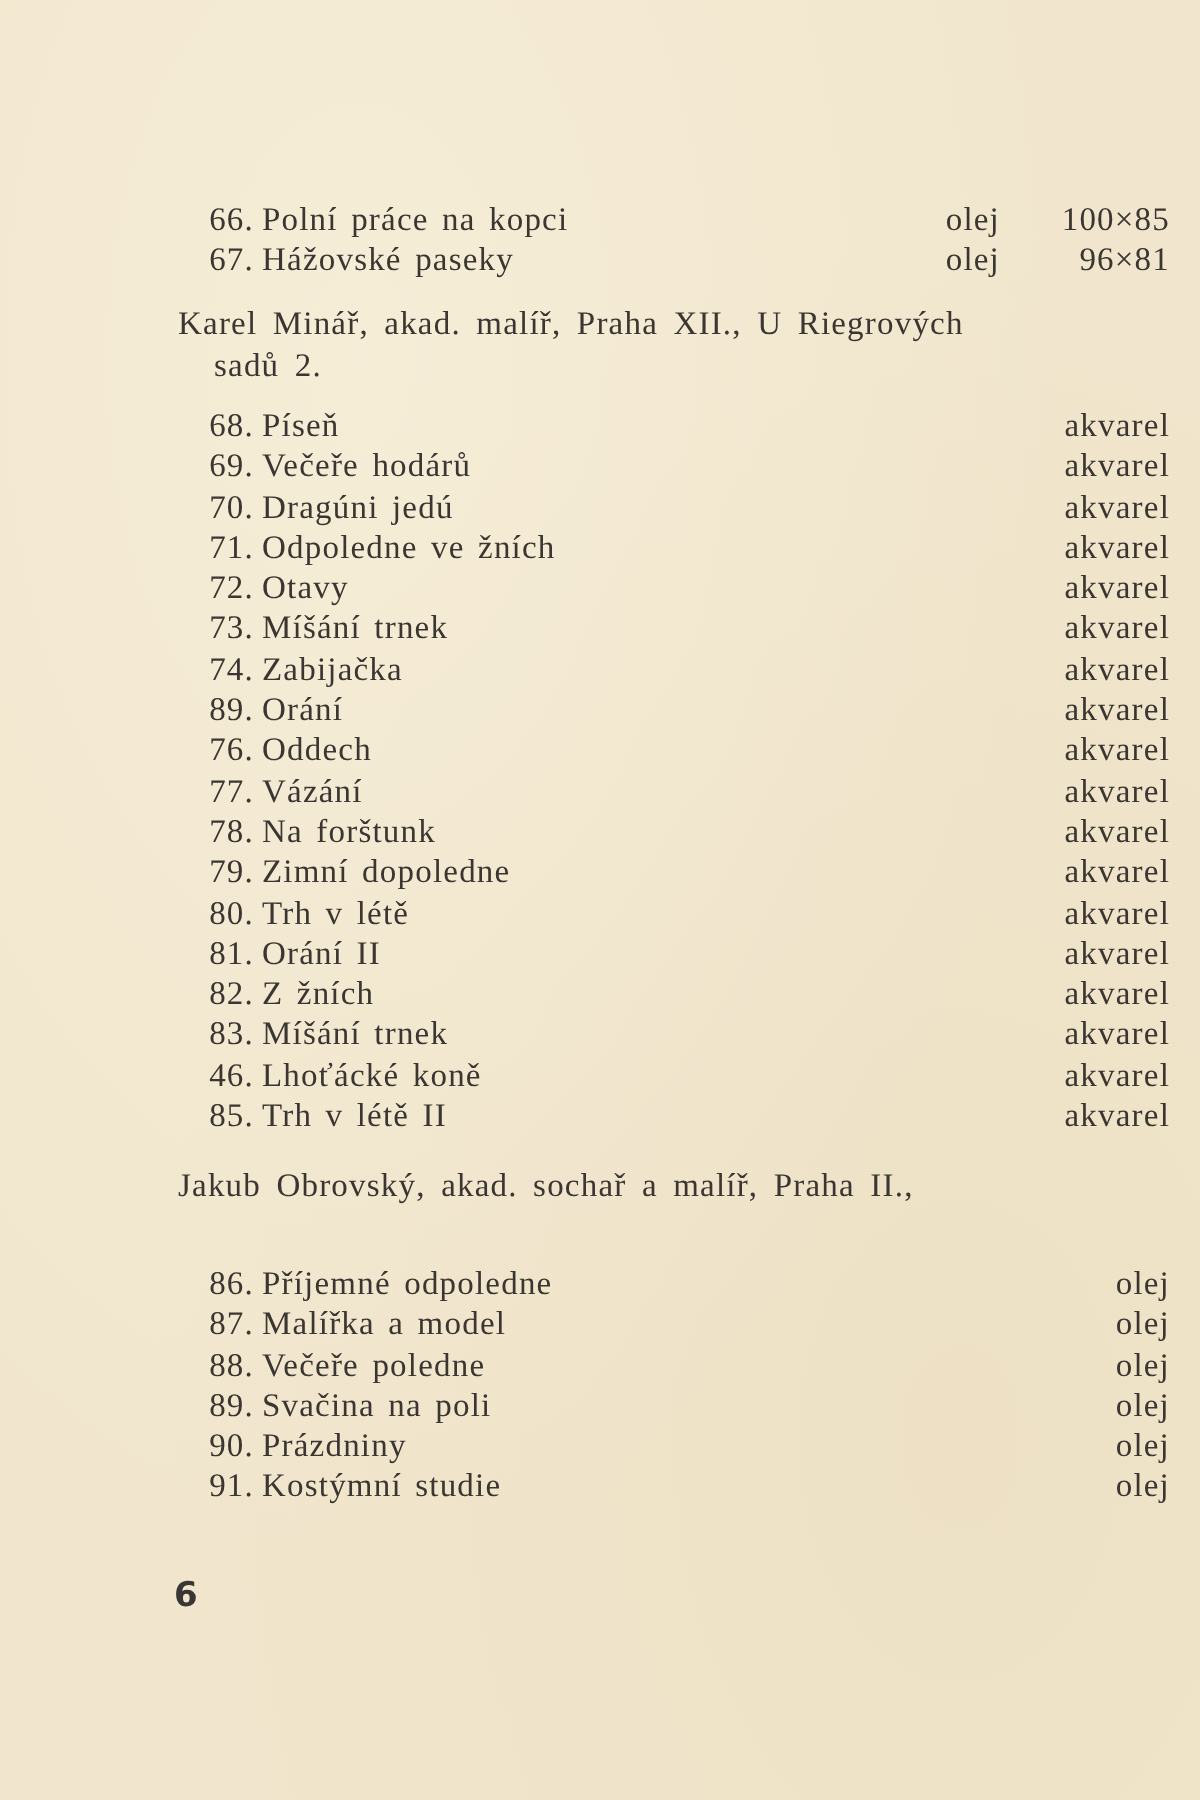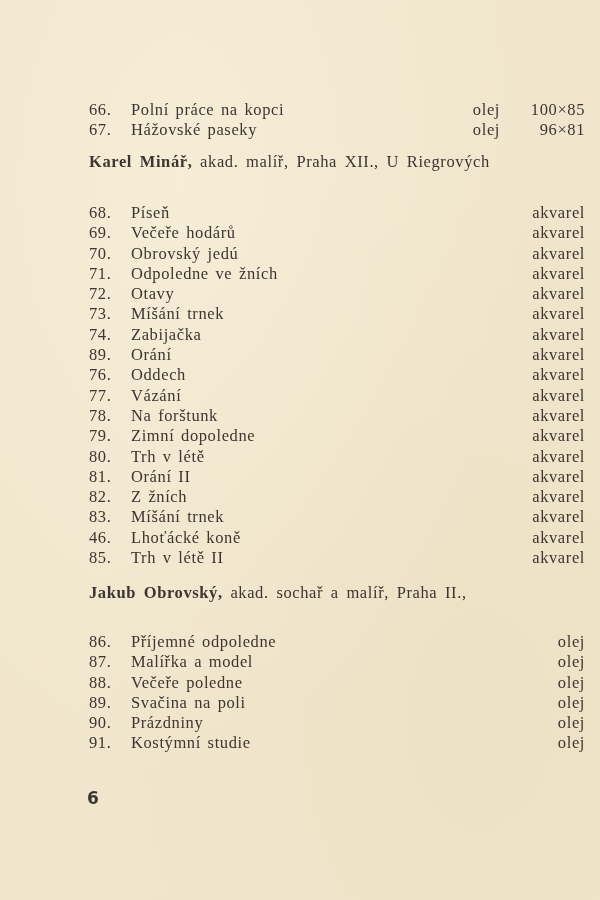--- a/index.html
+++ b/index.html
@@ -34,20 +34,21 @@
     }
     .row {
       position: relative;
       height: 20.3px;
       line-height: 20.3px;
       white-space: nowrap;
     }
     .num {
       display: inline-block;
       width: 38px;
+      text-align: right;
       margin-right: 4px;
     }
     .title {
       display: inline-block;
     }
     .medium {
       position: absolute;
       top: 0;
       right: 0;
       text-align: center;
@@ -61,21 +62,21 @@
       right: 0;
       text-align: center;
     }
     .artist {
       line-height: 21px;
       font-size: 16.5px;
       letter-spacing: 0.6px;
       word-spacing: 3px;
     }
     .artist .name {
-      font-weight: bold;
+      font-weight: normal;
     }
     .artist .cont {
       display: block;
       padding-left: 18px;
     }
     .page-number {
       position: absolute;
       left: 87px;
       top: 788px;
       font-family: "DejaVu Sans", "Liberation Sans", sans-serif;
@@ -98,26 +99,27 @@
     <div class="row">
       <span class="num">67.</span><span class="title">Hážovské paseky</span>
       <span class="medium with-dim">olej</span>
       <span class="dim">96×81</span>
     </div>
   </div>
 
   <div class="block artist" style="top:151px;">
     <span class="name">Karel Minář,</span>
     <span>akad. malíř, Praha XII., U Riegrových</span>
+    <span class="cont">sadů 2.</span>
   </div>
 
   <div class="block" style="top:203px;">
     <div class="row"><span class="num">68.</span><span class="title">Píseň</span><span class="medium">akvarel</span></div>
     <div class="row"><span class="num">69.</span><span class="title">Večeře hodárů</span><span class="medium">akvarel</span></div>
-    <div class="row"><span class="num">70.</span><span class="title">Obrovský jedú</span><span class="medium">akvarel</span></div>
+    <div class="row"><span class="num">70.</span><span class="title">Dragúni jedú</span><span class="medium">akvarel</span></div>
     <div class="row"><span class="num">71.</span><span class="title">Odpoledne ve žních</span><span class="medium">akvarel</span></div>
     <div class="row"><span class="num">72.</span><span class="title">Otavy</span><span class="medium">akvarel</span></div>
     <div class="row"><span class="num">73.</span><span class="title">Míšání trnek</span><span class="medium">akvarel</span></div>
     <div class="row"><span class="num">74.</span><span class="title">Zabijačka</span><span class="medium">akvarel</span></div>
     <div class="row"><span class="num">89.</span><span class="title">Orání</span><span class="medium">akvarel</span></div>
     <div class="row"><span class="num">76.</span><span class="title">Oddech</span><span class="medium">akvarel</span></div>
     <div class="row"><span class="num">77.</span><span class="title">Vázání</span><span class="medium">akvarel</span></div>
     <div class="row"><span class="num">78.</span><span class="title">Na forštunk</span><span class="medium">akvarel</span></div>
     <div class="row"><span class="num">79.</span><span class="title">Zimní dopoledne</span><span class="medium">akvarel</span></div>
     <div class="row"><span class="num">80.</span><span class="title">Trh v létě</span><span class="medium">akvarel</span></div>

